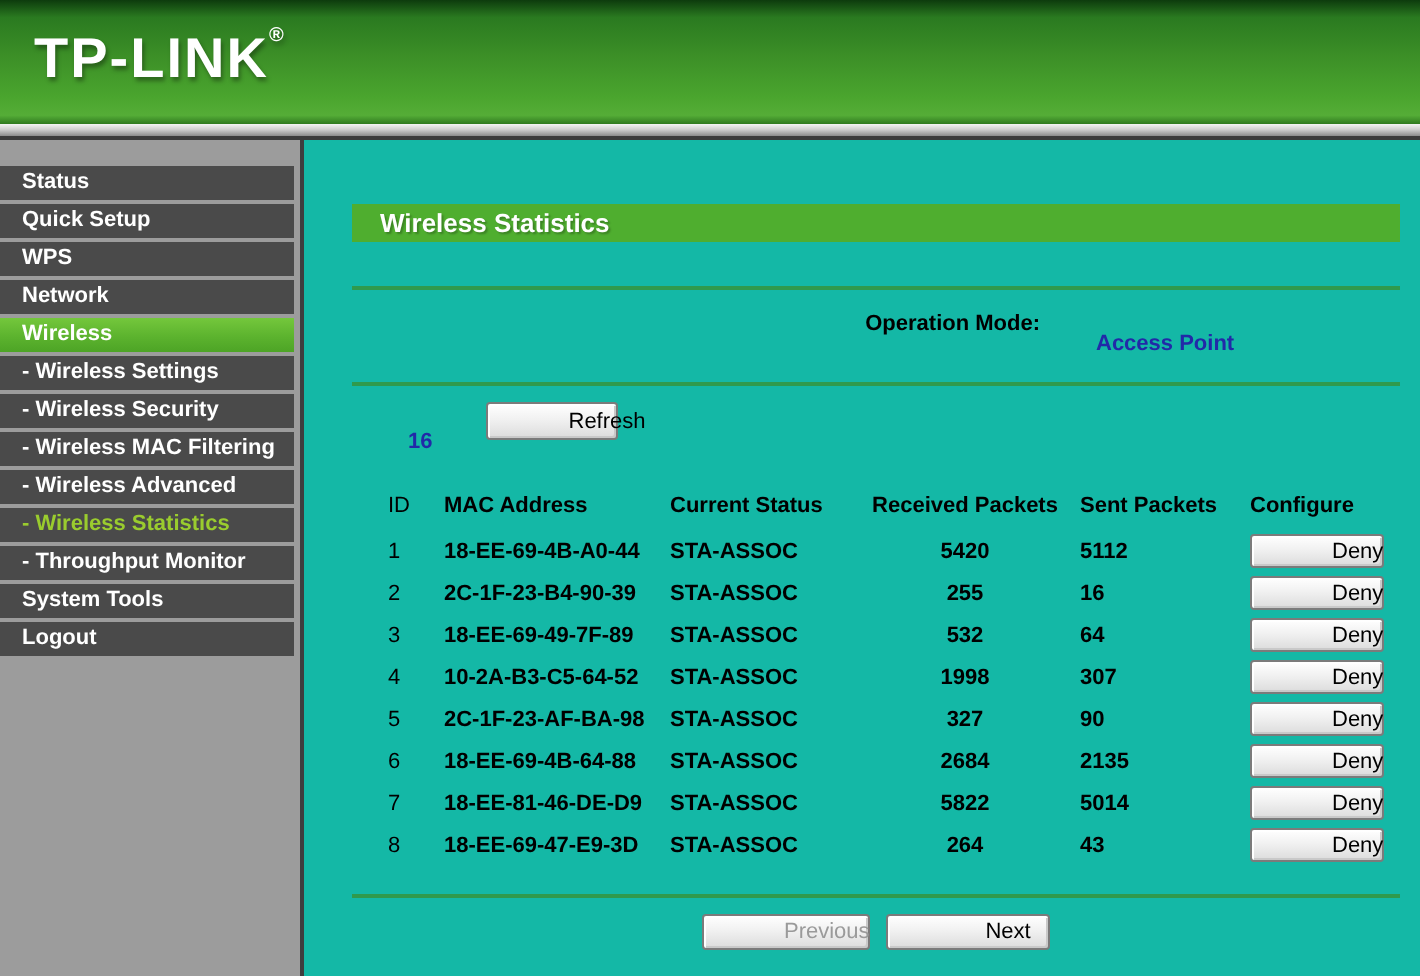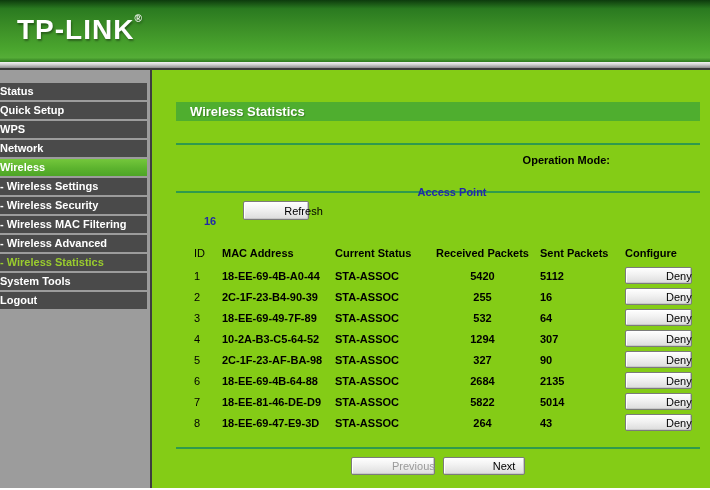--- a/index.html
+++ b/index.html
@@ -27,45 +27,45 @@
   .wrap { display:flex; height:418px; }
 
   
   .sidebar {
     width:152px; background:#9c9c9c; padding:13px 3px 0 0;
     border-right:2px solid #3e3e3e; flex-shrink:0;
   }
   .nav-item {
     height:17px; line-height:17px; margin-bottom:2px;
     background:#4a4a4a; color:#ffffff;
-    font-size:11px; font-weight:bold; 
+    font-size:11px; font-weight:bold; padding-left:11px;
     white-space:nowrap; overflow:hidden; cursor:pointer;
   }
   .nav-item.selected {
     background:linear-gradient(180deg,#74c73c 0%,#5cb32e 55%,#4da426 100%);
   }
   .nav-item.active-sub { color:#9acc2e; }
 
   
   .content {
-    flex:1; background:#84cc16; padding:32px 0 0 24px; position:relative;
+    flex:1; background:#14b8a6; padding:32px 0 0 24px; position:relative;
   }
   .page-title {
     width:524px; height:19px; line-height:19px;
     background:#4fae2f; color:#ffffff;
     font-size:13px; font-weight:bold; padding-left:14px;
     text-shadow:1px 1px 1px rgba(0,0,0,0.25);
   }
   .sep { width:524px; height:2px; background:#2f9a4d; }
   .sep1 { margin-top:22px; }
   .sep2 { margin-top:21px; }
   .sep3 { margin-top:14px; }
 
   .form-row { width:524px; display:flex; align-items:center; }
-  .op-row { margin-top:9px; height:16px;flex-direction:column; }
+  .op-row { margin-top:9px; height:16px; }
   .st-row { margin-top:8px; height:19px; }
   .form-label {
     width:344px; text-align:right;
     font-size:11px; font-weight:bold; color:#000000;
   }
   .form-value {
     margin-left:28px; font-size:11px; font-weight:bold; color:#2229a8;
     white-space:nowrap;
     margin-top:20px;
   }
@@ -114,20 +114,21 @@
     <div class="nav-item">Status</div>
     <div class="nav-item">Quick Setup</div>
     <div class="nav-item">WPS</div>
     <div class="nav-item">Network</div>
     <div class="nav-item selected">Wireless</div>
     <div class="nav-item">- Wireless Settings</div>
     <div class="nav-item">- Wireless Security</div>
     <div class="nav-item">- Wireless MAC Filtering</div>
     <div class="nav-item">- Wireless Advanced</div>
     <div class="nav-item active-sub">- Wireless Statistics</div>
+    <div class="nav-item">- Throughput Monitor</div>
     <div class="nav-item">System Tools</div>
     <div class="nav-item">Logout</div>
   </div>
 
   <div class="content">
     <div class="page-title">Wireless Statistics</div>
     <div class="sep sep1"></div>
 
     <div class="form-row op-row">
       <div class="form-label">Operation Mode:</div>
@@ -172,21 +173,21 @@
         <div class="cell c-mac">18-EE-69-49-7F-89</div>
         <div class="cell c-status">STA-ASSOC</div>
         <div class="cell c-recv">532</div>
         <div class="cell c-sent">64</div>
         <div class="cell c-conf"><button class="btn btn-deny">Deny</button></div>
       </div>
       <div class="t-row">
         <div class="cell c-id">4</div>
         <div class="cell c-mac">10-2A-B3-C5-64-52</div>
         <div class="cell c-status">STA-ASSOC</div>
-        <div class="cell c-recv">1294</div>
+        <div class="cell c-recv">1998</div>
         <div class="cell c-sent">307</div>
         <div class="cell c-conf"><button class="btn btn-deny">Deny</button></div>
       </div>
       <div class="t-row">
         <div class="cell c-id">5</div>
         <div class="cell c-mac">2C-1F-23-AF-BA-98</div>
         <div class="cell c-status">STA-ASSOC</div>
         <div class="cell c-recv">327</div>
         <div class="cell c-sent">90</div>
         <div class="cell c-conf"><button class="btn btn-deny">Deny</button></div>

